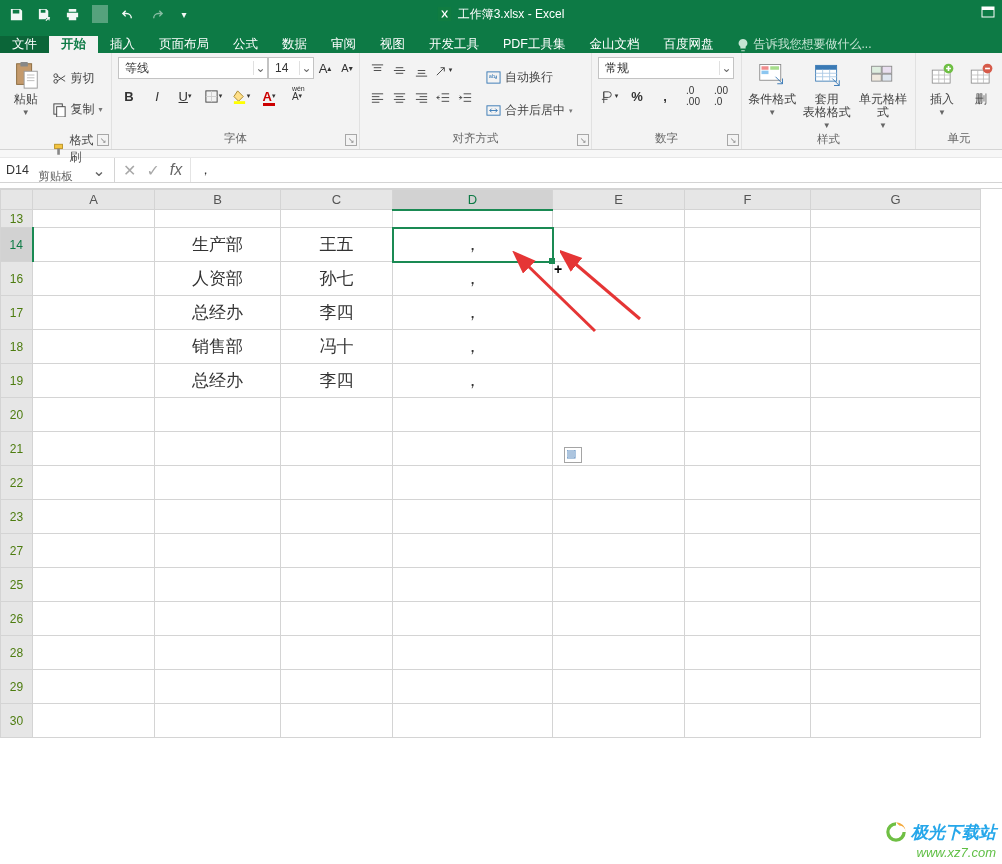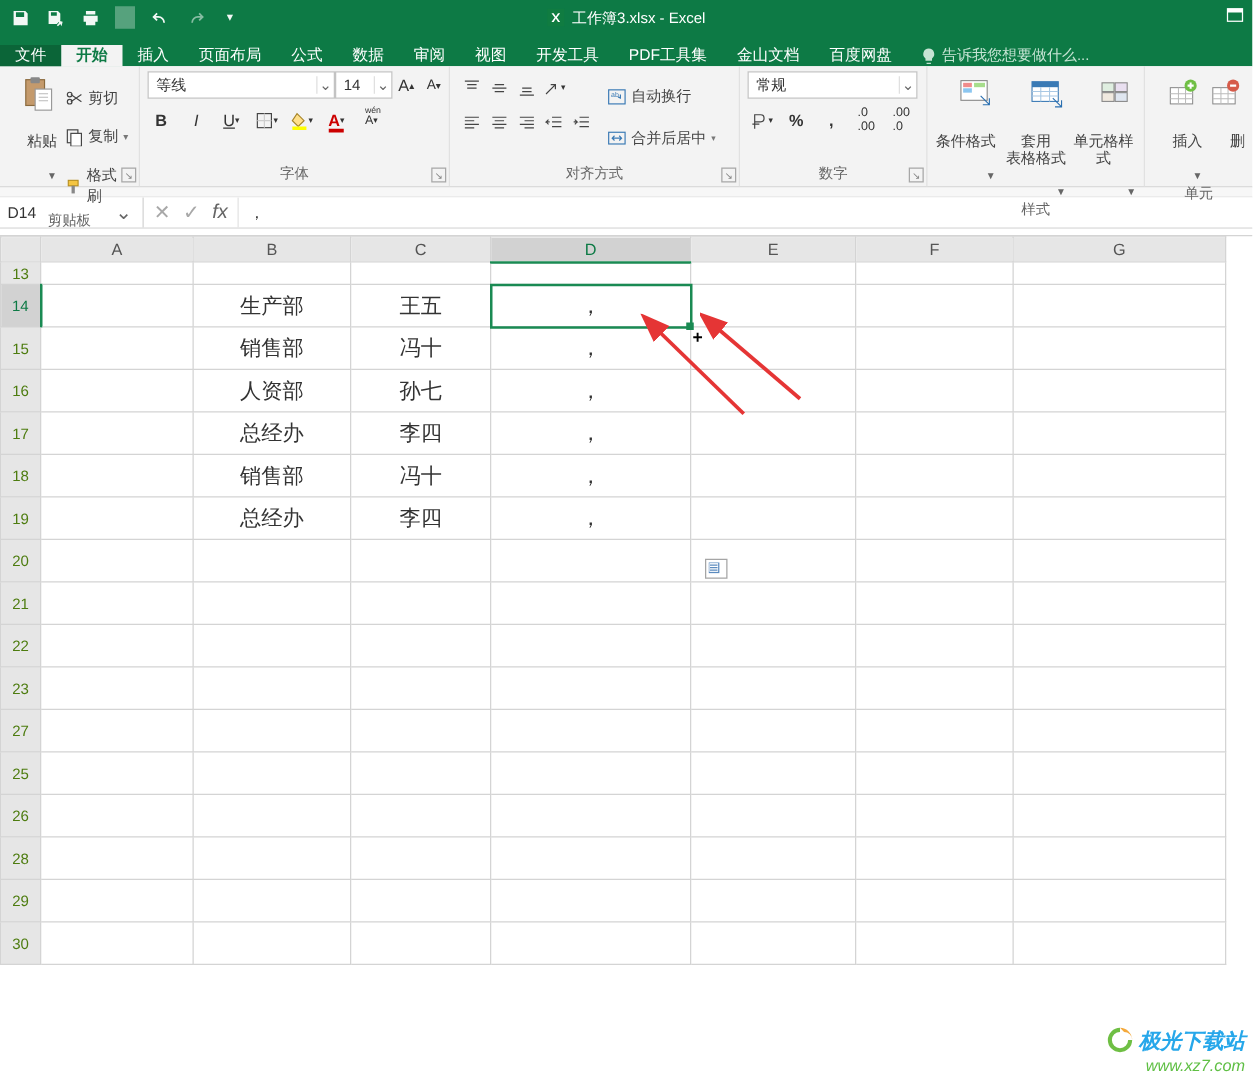--- a/index.html
+++ b/index.html
@@ -21,21 +21,21 @@
   .tellme { margin-left: 10px; display:flex; align-items:center; color:#c6e4d4; gap:4px; font-size:12px;}
   .bulb { width:14px;height:14px; }
 
   
   .ribbon { height: 97px; background: #f3f3f3; border-bottom:1px solid #d4d4d4; display:flex; }
   .group { border-right:1px solid #e1e1e1; display:flex; flex-direction:column; padding:4px 6px 0 6px; position:relative; }
   .group-body { flex:1; display:flex; align-items:flex-start; gap:4px; }
   .group-label { text-align:center; font-size:11.5px; color:#666; padding:2px 0 3px 0; position:relative; }
   .dlg-launch { position:absolute; right:2px; bottom:3px; width:12px;height:12px; border:1px solid #a7a7a7; font-size:8px; color:#888; display:flex; align-items:center; justify-content:center; cursor:pointer; }
 
-  .bigbtn { width:42px; display:flex; flex-direction:column; align-items:flex-end; gap:16px; font-size:12px; color:#444; cursor:pointer; padding-top:2px;}
+  .bigbtn { width:42px; display:flex; flex-direction:column; align-items:center; gap:2px; font-size:12px; color:#444; cursor:pointer; padding-top:2px;}
   .bigbtn .ico { width:32px;height:32px; display:flex;align-items:center;justify-content:center; }
   .bigbtn .lbl { text-align:center; line-height:1.1; }
   .smallbtn { display:flex; align-items:center; gap:4px; font-size:12px; color:#444; cursor:pointer; padding:1px 2px;margin-top:10px; }
   .col { display:flex; flex-direction:column; gap:2px; }
 
   .combo { height:22px; border:1px solid #c3c3c3; background:#fff; display:flex; align-items:center; font-size:12px; color:#333; }
   .combo .val { padding:0 6px; flex:1; }
   .combo .dd { width:14px; text-align:center; color:#666; border-left:1px solid #e0e0e0; }
 
   .fmtbtn { width:22px; height:22px; display:flex; align-items:center; justify-content:center; cursor:pointer; font-size:13px; color:#333; }
@@ -469,30 +469,20 @@
           <th class="active-row">14</th>
           <td class=""></td>
           <td class="">生产部</td>
           <td class="">王五</td>
           <td class="sel">，<span class="fill-handle"></span></td>
           <td class=""></td>
           <td class=""></td>
           <td class=""></td>
         </tr>
         <tr>
-          <th class="">15</th>
-          <td class=""></td>
-          <td class="">销售部</td>
-          <td class="">冯十</td>
-          <td class="">，</td>
-          <td class=""></td>
-          <td class=""></td>
-          <td class=""></td>
-        </tr>
-        <tr>
           <th class="">16</th>
           <td class=""></td>
           <td class="">人资部</td>
           <td class="">孙七</td>
           <td class="">，</td>
           <td class=""></td>
           <td class=""></td>
           <td class=""></td>
         </tr>
         <tr>

